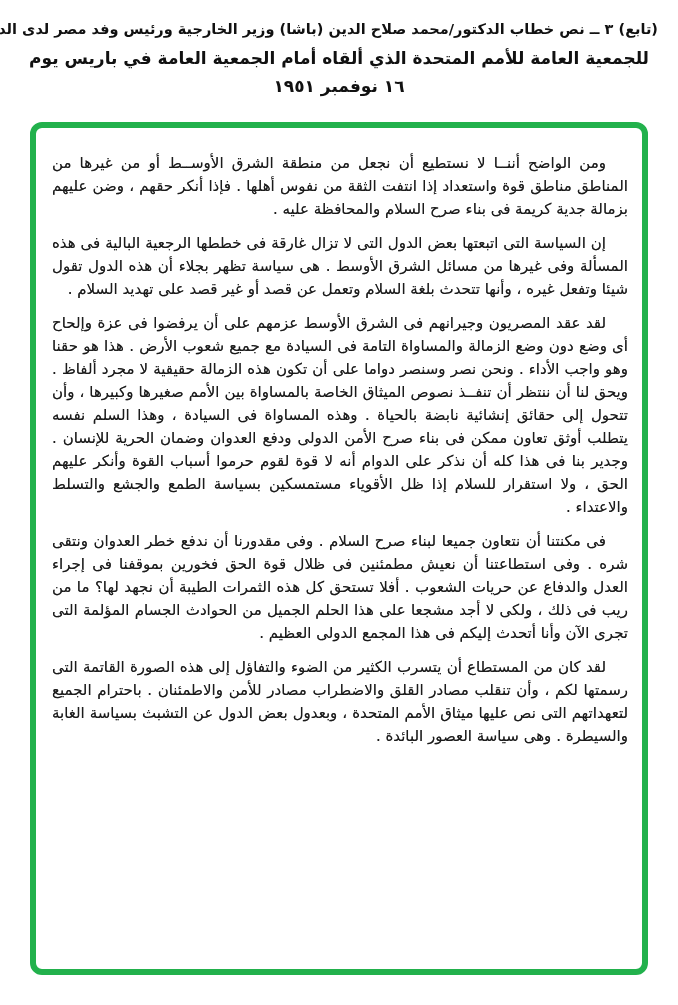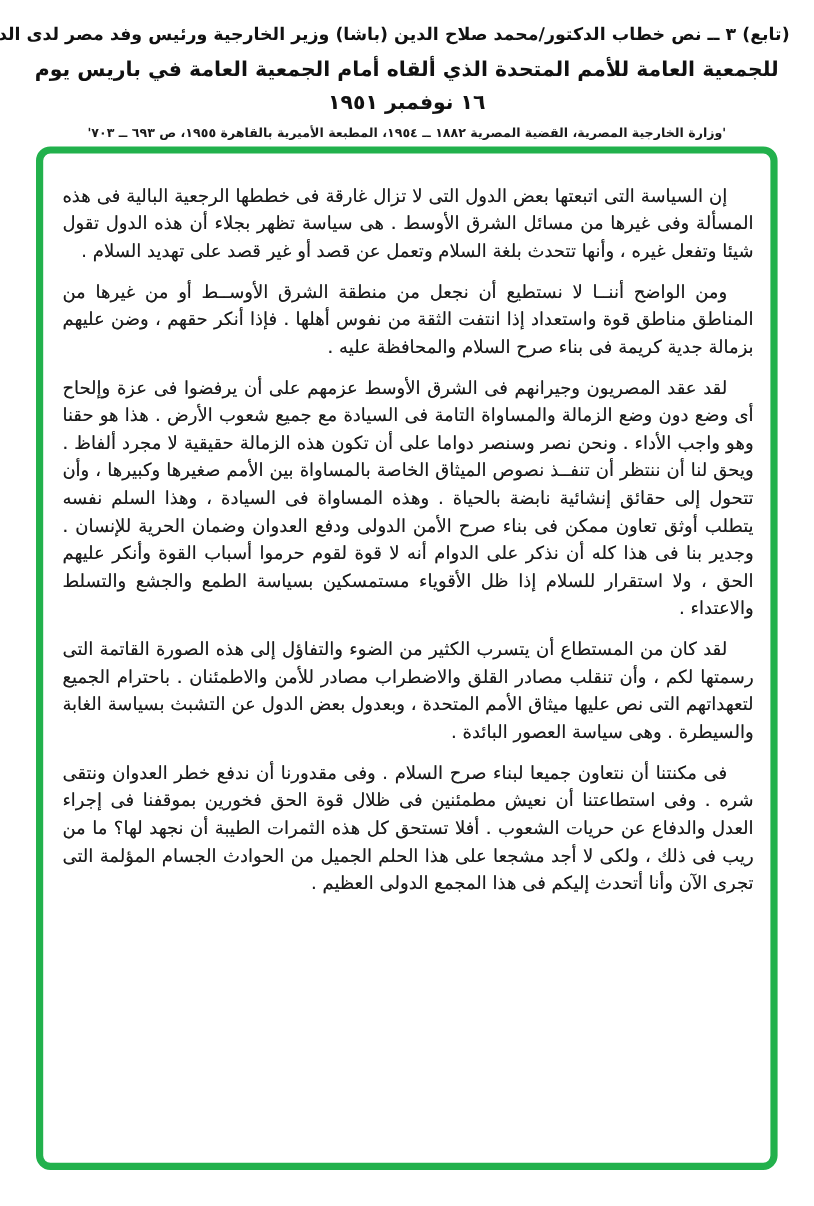--- a/index.html
+++ b/index.html
@@ -79,26 +79,25 @@
   }
 </style>
 </head>
 <body>
 
 <div class="page" style="background: rgb(255, 255, 255);">
 
   <div class="header">
     <div class="title-line1">(تابع) ٣ ــ نص خطاب الدكتور/محمد صلاح الدين (باشا) وزير الخارجية ورئيس وفد مصر لدى الدورة السادسة</div>
     <div class="title-line2">للجمعية العامة للأمم المتحدة الذي ألقاه أمام الجمعية العامة في باريس يوم ١٦ نوفمبر ١٩٥١</div>
-    <div class="citation">'وزارة الخارجية المصرية، القضية المصرية ١٨٨٢ ــ ١٩٥٤، المطبعة الأميرية بالقاهرة ١٩٥٥، ص ٦٩٣ ــ ٧٠٣'</div>
   </div>
 
   <div class="scan-frame" style="border-color: rgb(34, 177, 76);">
     <div class="scan-body" style="color: rgb(27, 27, 27);">
+      <p>ومن الواضح أننــا لا نستطيع أن نجعل من منطقة الشرق الأوســط أو من غيرها من المناطق مناطق قوة واستعداد إذا انتفت الثقة من نفوس أهلها . فإذا أنكر حقهم ، وضن عليهم بزمالة جدية كريمة فى بناء صرح السلام والمحافظة عليه .</p>
       <p>إن السياسة التى اتبعتها بعض الدول التى لا تزال غارقة فى خططها الرجعية البالية فى هذه المسألة وفى غيرها من مسائل الشرق الأوسط . هى سياسة تظهر بجلاء أن هذه الدول تقول شيئا وتفعل غيره ، وأنها تتحدث بلغة السلام وتعمل عن قصد أو غير قصد على تهديد السلام .</p>
-      <p>ومن الواضح أننــا لا نستطيع أن نجعل من منطقة الشرق الأوســط أو من غيرها من المناطق مناطق قوة واستعداد إذا انتفت الثقة من نفوس أهلها . فإذا أنكر حقهم ، وضن عليهم بزمالة جدية كريمة فى بناء صرح السلام والمحافظة عليه .</p>
       <p>لقد عقد المصريون وجيرانهم فى الشرق الأوسط عزمهم على أن يرفضوا فى عزة وإلحاح أى وضع دون وضع الزمالة والمساواة التامة فى السيادة مع جميع شعوب الأرض . هذا هو حقنا وهو واجب الأداء . ونحن نصر وسنصر دواما على أن تكون هذه الزمالة حقيقية لا مجرد ألفاظ . ويحق لنا أن ننتظر أن تنفــذ نصوص الميثاق الخاصة بالمساواة بين الأمم صغيرها وكبيرها ، وأن تتحول إلى حقائق إنشائية نابضة بالحياة . وهذه المساواة فى السيادة ، وهذا السلم نفسه يتطلب أوثق تعاون ممكن فى بناء صرح الأمن الدولى ودفع العدوان وضمان الحرية للإنسان . وجدير بنا فى هذا كله أن نذكر على الدوام أنه لا قوة لقوم حرموا أسباب القوة وأنكر عليهم الحق ، ولا استقرار للسلام إذا ظل الأقوياء مستمسكين بسياسة الطمع والجشع والتسلط والاعتداء .</p>
+      <p>فى مكنتنا أن نتعاون جميعا لبناء صرح السلام . وفى مقدورنا أن ندفع خطر العدوان ونتقى شره . وفى استطاعتنا أن نعيش مطمئنين فى ظلال قوة الحق فخورين بموقفنا فى إجراء العدل والدفاع عن حريات الشعوب . أفلا تستحق كل هذه الثمرات الطيبة أن نجهد لها؟ ما من ريب فى ذلك ، ولكى لا أجد مشجعا على هذا الحلم الجميل من الحوادث الجسام المؤلمة التى تجرى الآن وأنا أتحدث إليكم فى هذا المجمع الدولى العظيم .</p>
       <p>لقد كان من المستطاع أن يتسرب الكثير من الضوء والتفاؤل إلى هذه الصورة القاتمة التى رسمتها لكم ، وأن تنقلب مصادر القلق والاضطراب مصادر للأمن والاطمئنان . باحترام الجميع لتعهداتهم التى نص عليها ميثاق الأمم المتحدة ، وبعدول بعض الدول عن التشبث بسياسة الغابة والسيطرة . وهى سياسة العصور البائدة .</p>
-      <p>فى مكنتنا أن نتعاون جميعا لبناء صرح السلام . وفى مقدورنا أن ندفع خطر العدوان ونتقى شره . وفى استطاعتنا أن نعيش مطمئنين فى ظلال قوة الحق فخورين بموقفنا فى إجراء العدل والدفاع عن حريات الشعوب . أفلا تستحق كل هذه الثمرات الطيبة أن نجهد لها؟ ما من ريب فى ذلك ، ولكى لا أجد مشجعا على هذا الحلم الجميل من الحوادث الجسام المؤلمة التى تجرى الآن وأنا أتحدث إليكم فى هذا المجمع الدولى العظيم .</p>
     </div>
   </div>
 
 </div>
 
 </body></html>

